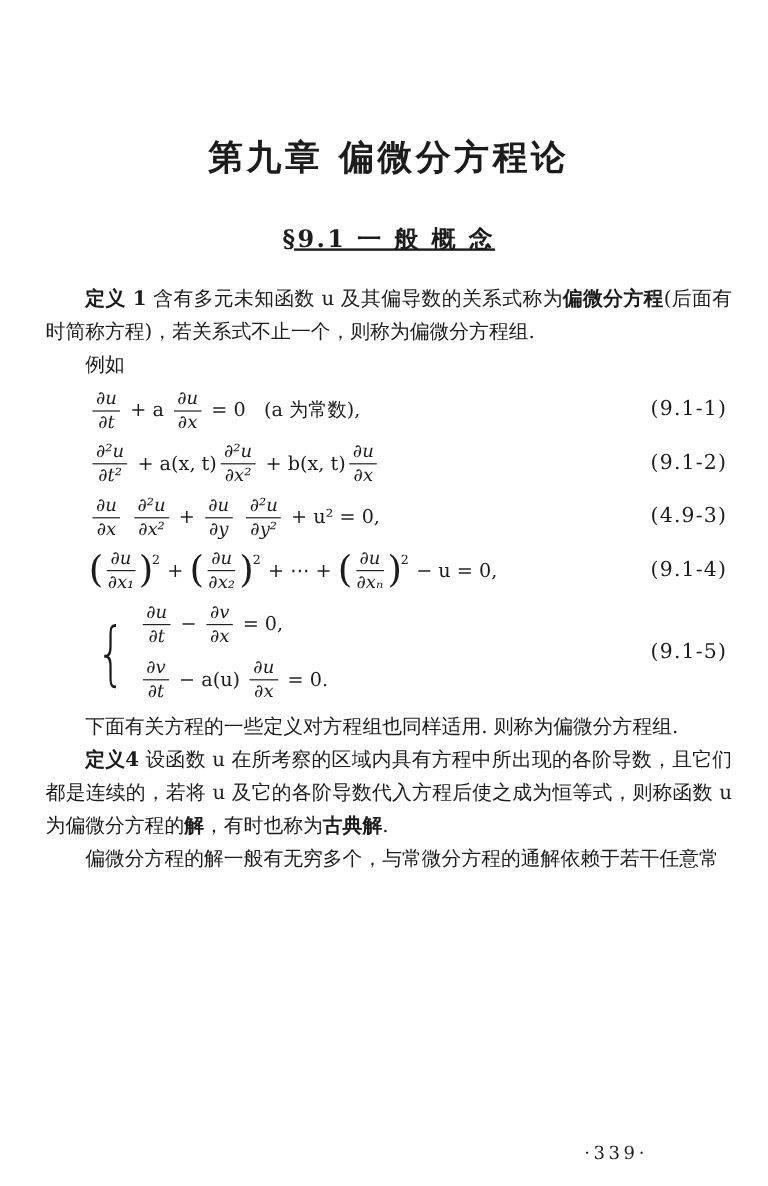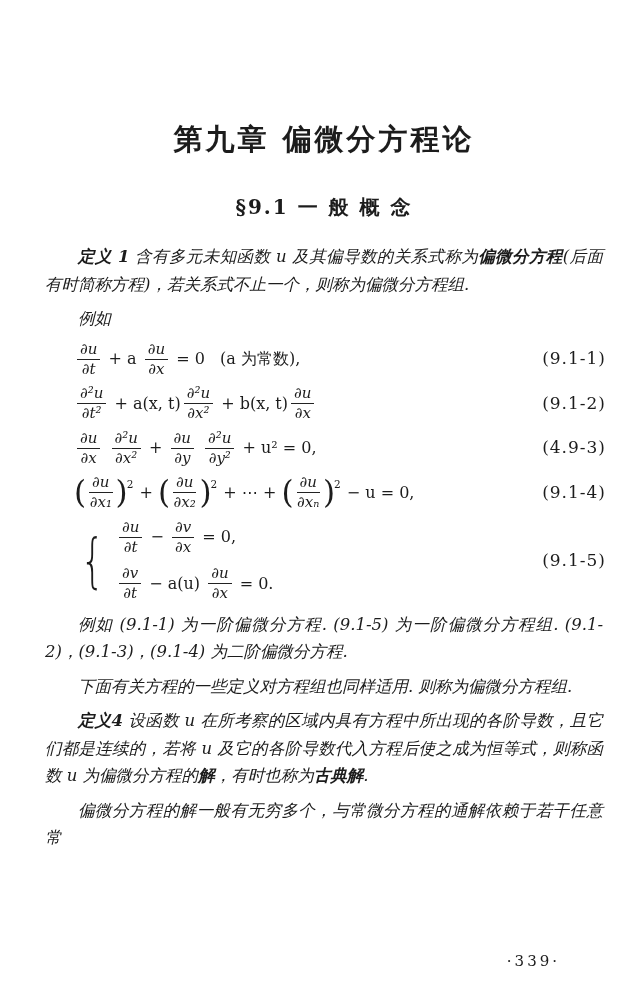--- a/index.html
+++ b/index.html
@@ -13,49 +13,49 @@
   body {
     position: relative;
     color: #1c1c1c;
     font-family: "DejaVu Serif", "DejaVu Sans", serif;
     -webkit-font-smoothing: none;
   }
   .page {
     box-sizing: border-box;
     width: 640px;
     height: 988px;
-    padding: 12px 30px 0 38px;
+    padding: 4px 30px 0 38px;
     position: relative;
   }
   .chapter-title {
     margin: 0;
     padding-top: 108px;
     text-align: center;
     font-size: 29px;
     font-weight: bold;
     letter-spacing: 3px;
   }
   .section-title {
     margin: 0;
     padding-top: 34px;
     text-align: center;
     font-size: 20px;
     font-weight: bold;
     letter-spacing: 2px;
+    text-decoration: underline;
   }
   .content {
     margin-top: 22px;
     font-size: 16.5px;
     line-height: 27.5px;
     text-align: justify;
   }
   .para {
     text-indent: 2em;
-    margin: 7px;
-    font-style: italic;
+    margin: 0;
   }
   .para b { font-weight: 700; }
   
   .eq {
     display: flex;
     align-items: center;
     margin: 5px 4px 5px 36px;
     font-size: 16px;
     line-height: 1.15;
   }
@@ -108,21 +108,21 @@
   }
   .sys-rows {
     display: flex;
     flex-direction: column;
     gap: 7px;
   }
   .sys-row { display: flex; align-items: center; }
   .footer {
     position: absolute;
     bottom: 18px;
-    right: 80px;
+    right: 100px;
     font-size: 15px;
     letter-spacing: 3px;
   }
 </style>
 </head>
 <body>
 
 <div class="page">
   <h1 class="chapter-title">第九章  偏微分方程论</h1>
   <h2 class="section-title">§9.1  一 般 概 念</h2>
@@ -194,19 +194,18 @@
             <div class="sys-row">
               <span class="frac"><span class="num">∂v</span><span class="den">∂t</span></span>
               <span> − a(u) </span>
               <span class="frac"><span class="num">∂u</span><span class="den">∂x</span></span>
               <span> = 0.</span>
             </div>
           </div>
         </div>
         <span class="eq-label">(9.1-5)</span>
       </div>
-      <div class="para"><span>例如 (9.1-1) 为一阶偏微分方程. (9.1-5) 为一阶偏微分方程组. (9.1-2)，(9.1-3)，(9.1-4) 为二阶偏微分方程.</span></div>
       <div class="para"><span>下面有关方程的一些定义对方程组也同样适用. 则称为偏微分方程组.</span></div>
       <div class="para"><b>定义4</b><span>  设函数 u 在所考察的区域内具有方程中所出现的各阶导数，且它们都是连续的，若将 u 及它的各阶导数代入方程后使之成为恒等式，则称函数 u 为偏微分方程的</span><b>解</b><span>，有时也称为</span><b>古典解</b><span>.</span></div>
       <div class="para"><span>偏微分方程的解一般有无穷多个，与常微分方程的通解依赖于若干任意常</span></div>
     </div>
   <div class="footer">·339·</div>
 </div>
 
 </body></html>

